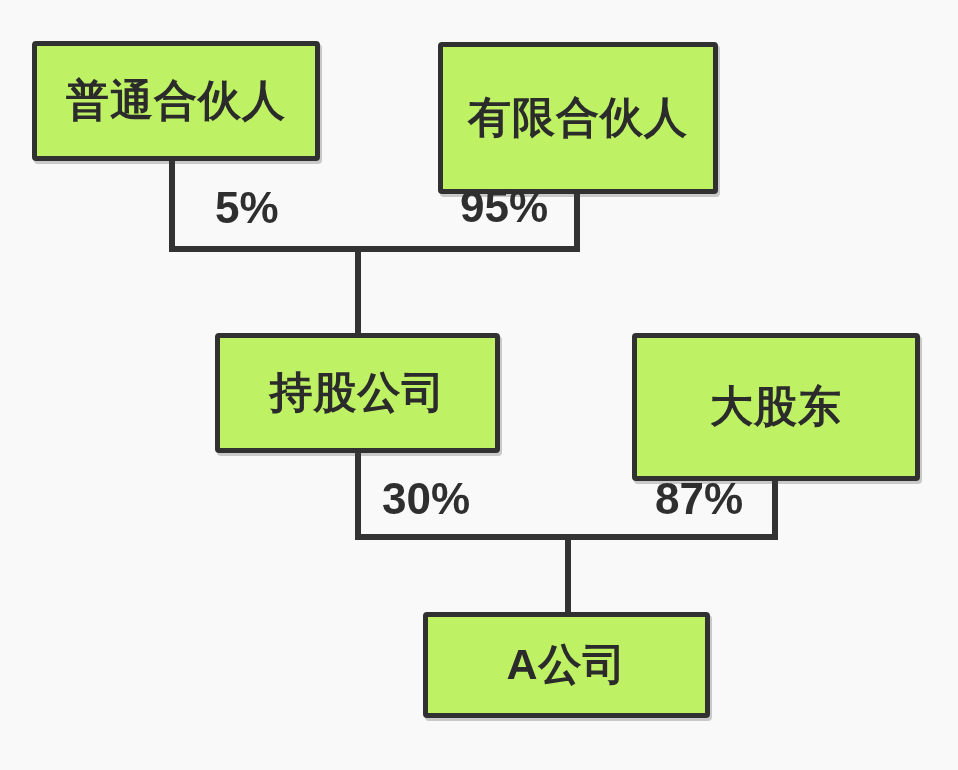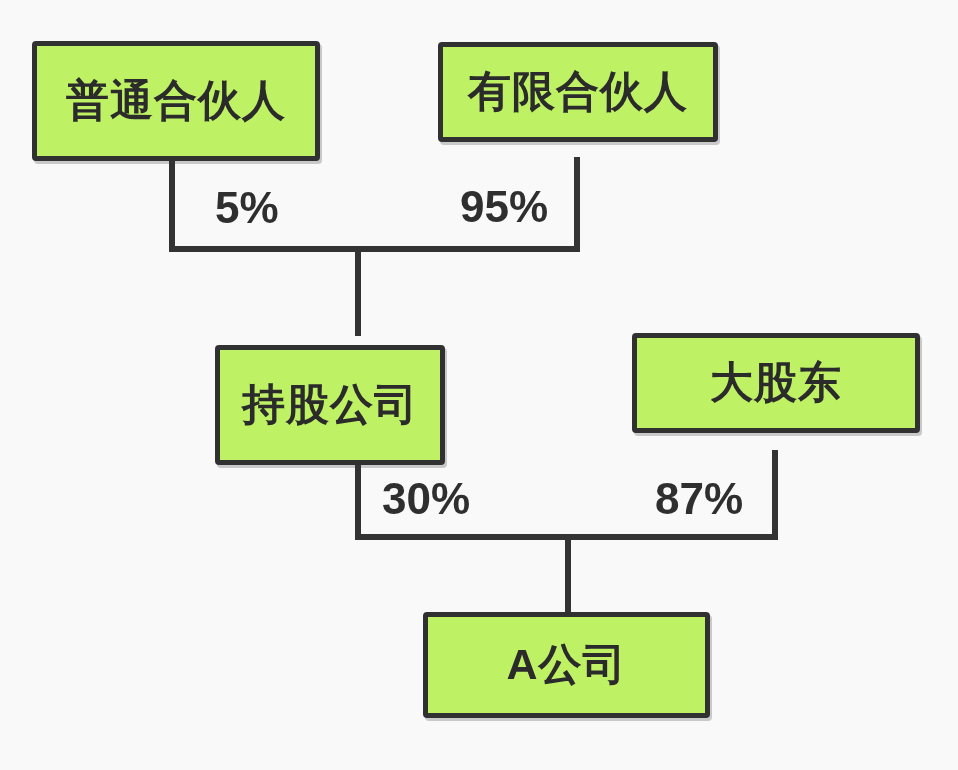--- a/index.html
+++ b/index.html
@@ -29,23 +29,23 @@
     align-items: center;
     justify-content: center;
     font-weight: bold;
     font-size: 43px;
     color: #2b2b2b;
     letter-spacing: 1px;
     box-shadow: 2px 3px 0 rgba(60,60,60,0.25);
   }
   
   #node-general-partner   { left: 32px;  top: 41px;  width: 288px; height: 120px; }
-  #node-limited-partner   { left: 438px; top: 42px;  width: 280px; height: 100px; }
-  #node-holding-company   { left: 215px; top: 345px; width: 230px; height: 120px; }
-  #node-major-shareholder { left: 632px; top: 333px; width: 288px; height: 100px; }
+  #node-limited-partner   { left: 438px; top: 42px;  width: 280px; height: 152px; }
+  #node-holding-company   { left: 215px; top: 333px; width: 285px; height: 120px; }
+  #node-major-shareholder { left: 632px; top: 333px; width: 288px; height: 148px; }
   #node-company-a         { left: 423px; top: 612px; width: 287px; height: 106px; }
 
   .line {
     position: absolute;
     background: #333333;
   }
   
   #line-gp-down      { left: 169px; top: 156px; width: 6px;   height: 96px; }
   #line-lp-down      { left: 574px; top: 157px; width: 6px;   height: 95px; }
   #line-h-top        { left: 169px; top: 246px; width: 411px; height: 6px;  }

